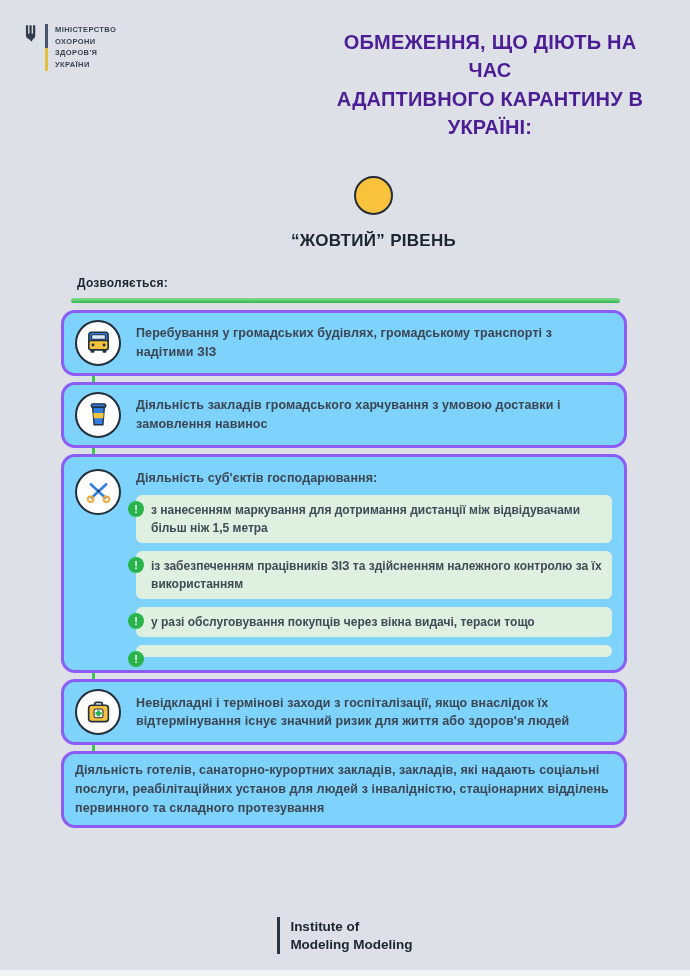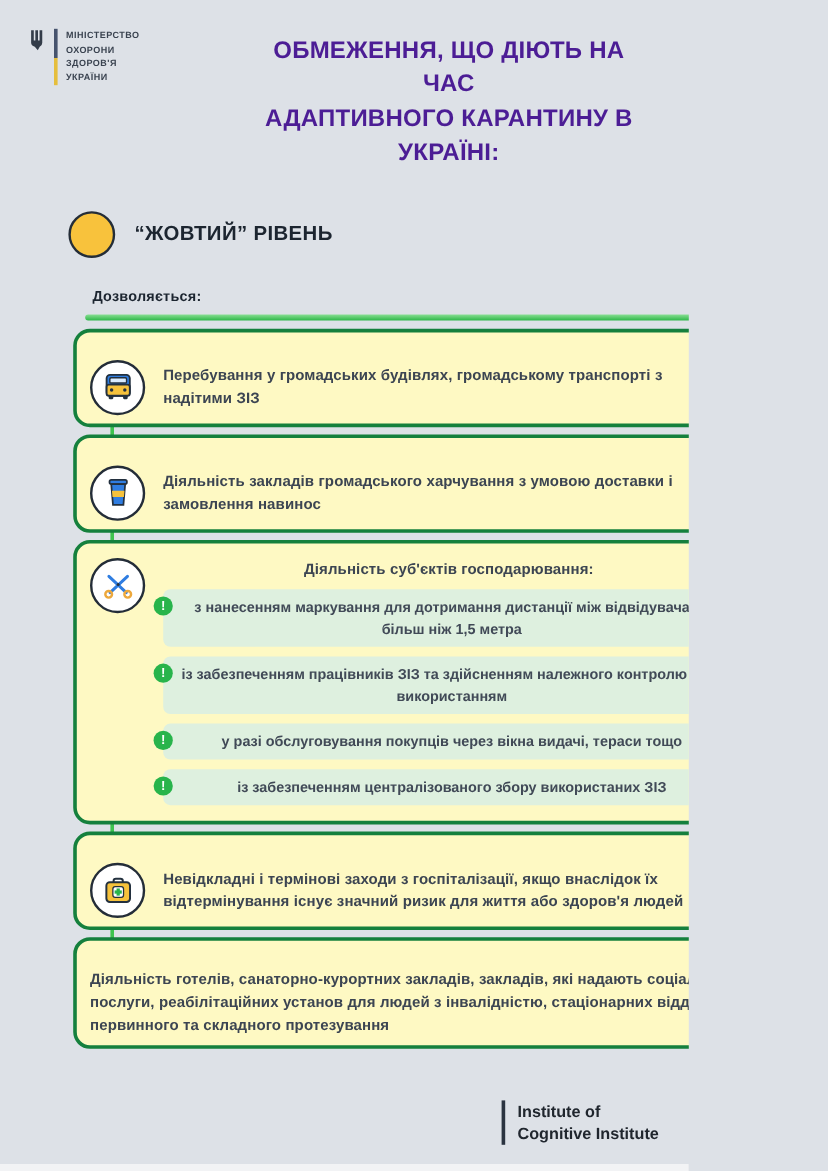--- a/index.html
+++ b/index.html
@@ -1,49 +1,49 @@
 <!DOCTYPE html>
 <html lang="uk"><head>
 <meta charset="utf-8">
 <style>
   html,body{margin:0;padding:0;}
   body{width:690px;background:#dde1e7;font-family:"Liberation Sans",sans-serif;}
-  .page{position:relative;width:574px;height:976px;background:#dde1e7;overflow:hidden;}
+  .page{position:relative;width:690px;height:976px;background:#dde1e7;overflow:hidden;}
   .page::after{content:"";position:absolute;left:0;right:0;bottom:0;height:6px;background:#f2f3f5;}
 
   
   .header{display:flex;justify-content:space-between;align-items:flex-start;padding:24px 30px 0 25px;}
   .logo{display:flex;gap:7px;align-items:flex-start;}
   .logo-bar{width:3px;height:47px;background:linear-gradient(#46536d 0 52%,#e5be3d 52% 100%);}
   .logo-text{font-size:7.5px;font-weight:700;color:#3a4350;line-height:1.55;letter-spacing:.4px;}
   .logo-text span{display:block;}
   .title{width:340px;text-align:center;font-weight:700;font-size:20px;color:#4c1d95;line-height:1.42;margin-top:4px;letter-spacing:.2px;}
 
   
-  .level{display:flex;align-items:center;gap:16px;margin:34px 0 0 57px;}
+  .level{display:flex;align-items:center;gap:16px;margin:34px 0 0 57px;flex-direction:column;}
   .level-badge{width:39px;height:39px;border-radius:50%;background:#f8c23c;border:2.5px solid #242d38;box-sizing:border-box;}
   .level-label{font-size:17px;font-weight:700;color:#1c2530;letter-spacing:.3px;}
 
   
   .section-heading{margin:25px 0 0 77px;font-size:12px;font-weight:700;color:#1c2530;letter-spacing:.2px;}
   .section-rule{margin:8px 0 0 71px;width:549px;height:5px;border-radius:3px;background:linear-gradient(#8adf95,#2fb84a);}
 
   
   .cards{position:relative;width:566px;margin:7px 0 0 61px;}
   .cards::before{content:"";position:absolute;left:31px;top:20px;bottom:40px;width:3px;background:#3ec34f;}
-  .card{position:relative;background:#fef9c3;border:3px solid #15803d;border-radius:14px;display:flex;align-items:center;padding:23px 12px 7px 11px;margin-bottom:6px;box-sizing:border-box;min-height:48px;}
-  .card.has-subs{align-items:flex-start;padding-top:12px;padding-bottom:13px;text-align:center;}
+  .card{position:relative;background:#7dd3fc;border:3px solid #8b5cf6;border-radius:14px;display:flex;align-items:center;padding:7px 12px 7px 11px;margin-bottom:6px;box-sizing:border-box;min-height:48px;}
+  .card.has-subs{align-items:flex-start;padding-top:12px;padding-bottom:13px;}
   .icon-circle{width:46px;height:46px;border-radius:50%;border:2.5px solid #242d38;background:#fff;display:flex;align-items:center;justify-content:center;flex:0 0 auto;margin-right:15px;box-sizing:border-box;}
   .card-body{flex:1 1 auto;min-width:0;}
   .card-text{margin:0;font-size:12.5px;font-weight:700;color:#3c4552;line-height:1.5;letter-spacing:.1px;}
   .subitem{position:relative;background:#def0df;border-radius:6px;padding:6px 10px 6px 15px;margin-top:8px;font-size:12px;font-weight:700;color:#414a57;line-height:1.5;}
   .bang{position:absolute;left:-8px;top:6px;width:16px;height:16px;border-radius:50%;background:#28b44b;color:#fff;font-size:11px;font-weight:700;display:flex;align-items:center;justify-content:center;line-height:1;}
 
   
-  .footer{position:absolute;left:25px;right:25px;bottom:22px;display:flex;justify-content:flex-end;align-items:center;gap:40px;}
+  .footer{position:absolute;left:25px;right:25px;bottom:22px;display:flex;justify-content:center;align-items:center;gap:40px;}
   .credit{display:flex;gap:10px;align-items:center;}
   .credit-bar{width:3px;height:37px;background:#2a3340;}
   .credit-text{font-size:13.5px;font-weight:700;color:#20262e;line-height:1.3;}
   .social{display:flex;align-items:center;gap:10px;}
   .channel{font-size:14.5px;font-weight:700;color:#20262e;margin-right:8px;letter-spacing:.2px;}
   .social-circle{width:37px;height:37px;border-radius:50%;background:#14181d;display:flex;align-items:center;justify-content:center;}
 </style>
 </head>
 <body>
 
@@ -115,21 +115,21 @@
             <circle cx="6.8" cy="23" r="2.9" fill="none" stroke="#eda83c" stroke-width="2.1"></circle>
             <circle cx="23.2" cy="23" r="2.9" fill="none" stroke="#eda83c" stroke-width="2.1"></circle>
             <circle cx="15" cy="14.6" r="1.3" fill="#23303e"></circle>
           </svg>
         </span>
         <div class="card-body">
           <p class="card-text">Діяльність суб'єктів господарювання:</p>
           <div class="subitem"><span class="bang">!</span><span>з нанесенням маркування для дотримання дистанції між відвідувачами більш ніж 1,5 метра</span></div>
           <div class="subitem"><span class="bang">!</span><span>із забезпеченням працівників ЗІЗ та здійсненням належного контролю за їх використанням</span></div>
           <div class="subitem"><span class="bang">!</span><span>у разі обслуговування покупців через вікна видачі, тераси тощо</span></div>
-          <div class="subitem"><span class="bang">!</span><span>із забезпеченням централізованого збору використаних ЗІЗ</span></div>
+          <div class="subitem"><span class="bang">!</span></div>
         </div>
       </div>
       <div class="card">
         <span class="icon-circle">
           <svg viewBox="0 0 30 30" width="29" height="29">
             <rect x="11" y="4.5" width="8" height="4.5" rx="2" fill="none" stroke="#23303e" stroke-width="1.7"></rect>
             <rect x="4.8" y="7.5" width="20.4" height="17" rx="3" fill="#f6c23c" stroke="#23303e" stroke-width="1.7"></rect>
             <rect x="10.4" y="11.3" width="9.2" height="9.2" rx="2" fill="#fff" stroke="#23303e" stroke-width="1.1"></rect>
             <rect x="13.6" y="12.8" width="2.8" height="6.2" fill="#28b44b"></rect>
             <rect x="11.9" y="14.5" width="6.2" height="2.8" fill="#28b44b"></rect>
@@ -144,18 +144,18 @@
           <p class="card-text">Діяльність готелів, санаторно-курортних закладів, закладів, які надають соціальні послуги, реабілітаційних установ для людей з інвалідністю, стаціонарних відділень первинного та складного протезування</p>
         </div>
       </div>
     </div>
 
   <div class="footer">
     <div class="credit">
       <span class="credit-bar"></span>
       <div class="credit-text">
         <div>Institute of</div>
-        <div>Cognitive Institute</div>
+        <div>Modeling Modeling</div>
       </div>
     </div>
   </div>
 
 </div>
 
 </body></html>

